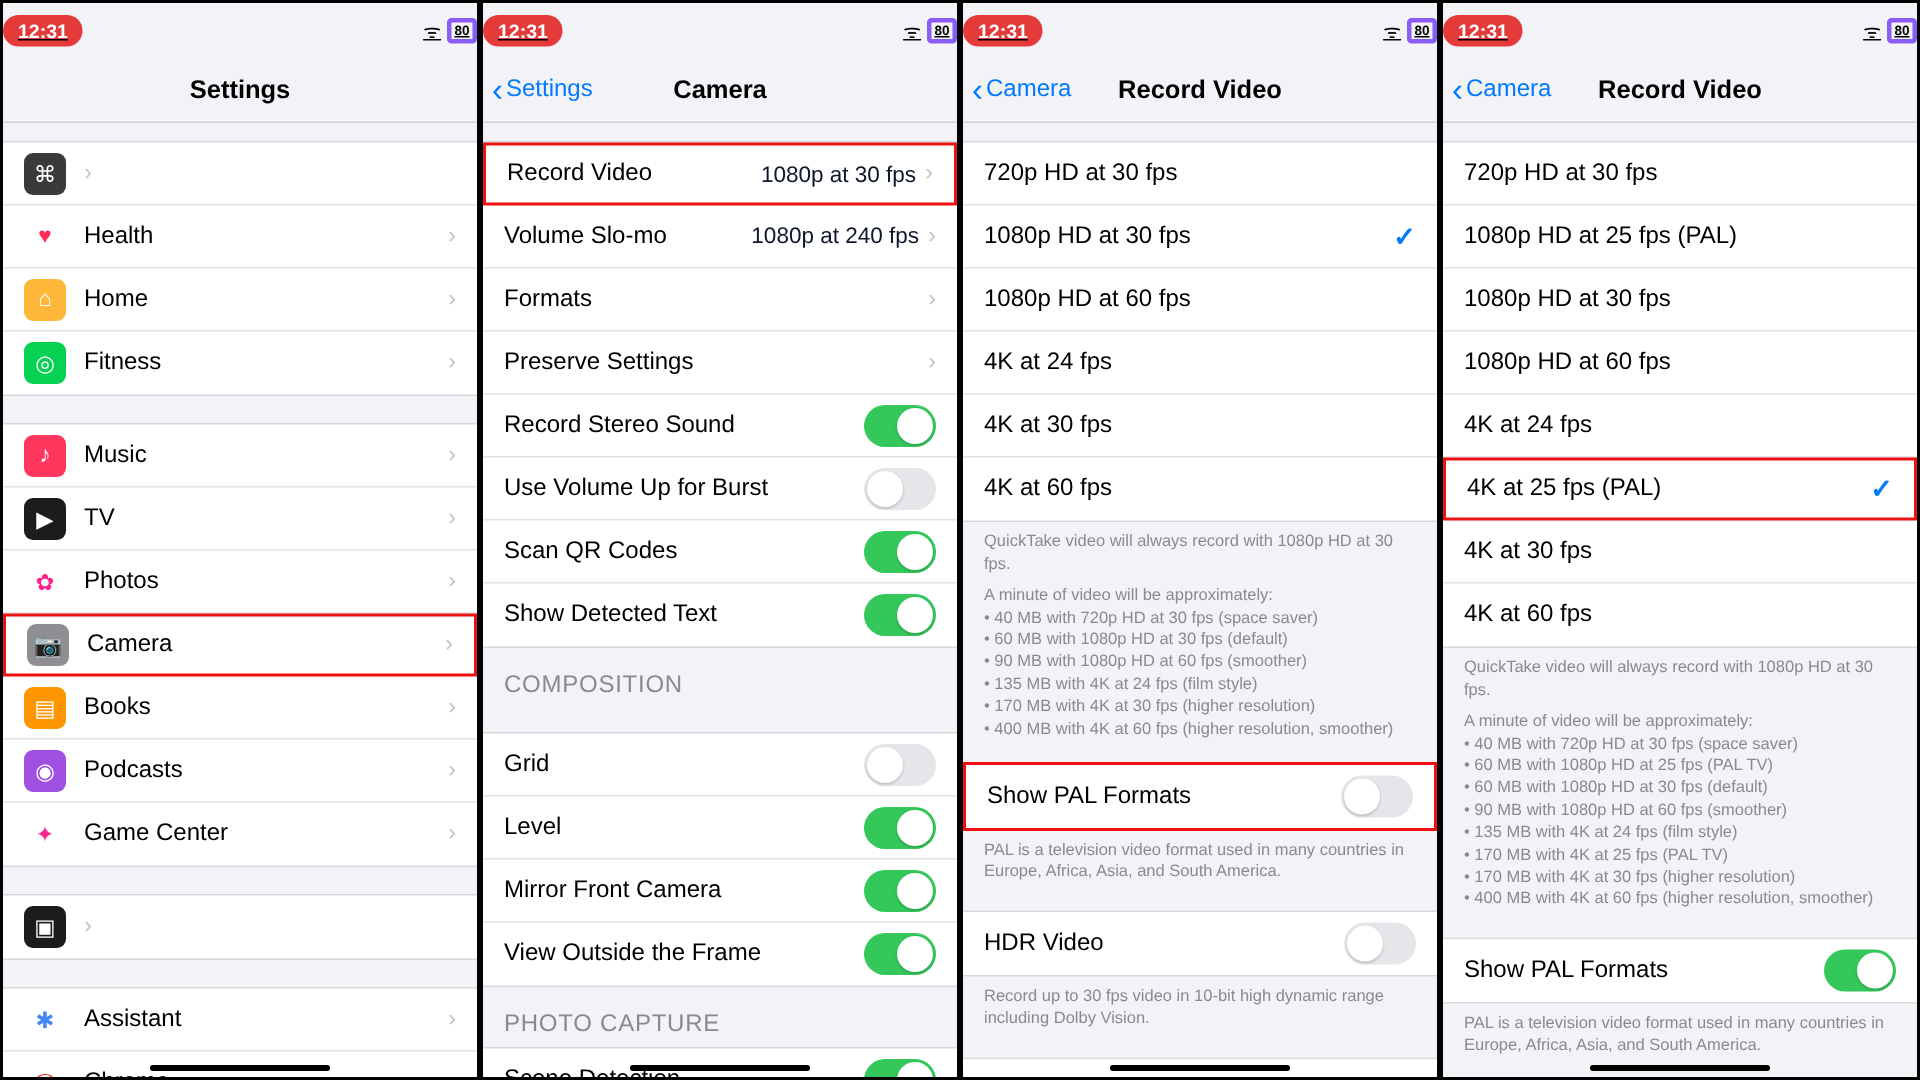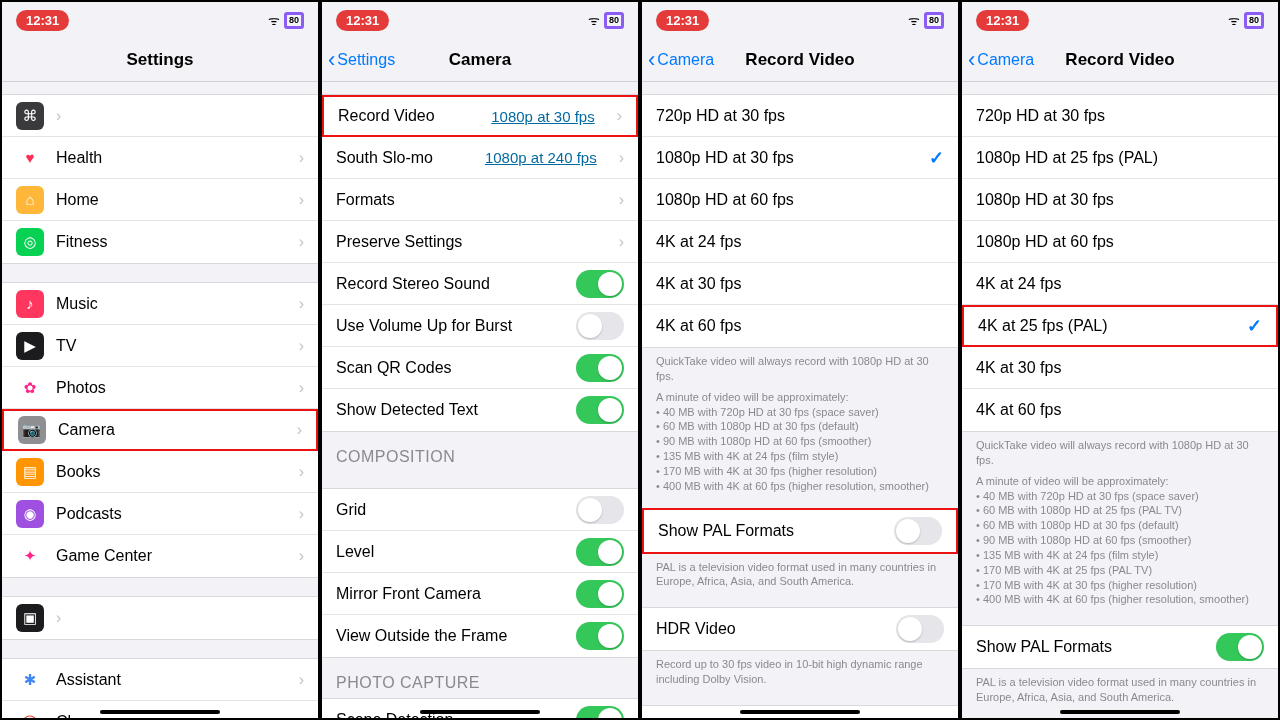--- a/index.html
+++ b/index.html
@@ -1,33 +1,33 @@
 <!DOCTYPE html>
 <html><head>
 <meta charset="utf-8">
 <style>
   * { margin: 0; padding: 0; box-sizing: border-box; font-family: -apple-system, Helvetica, Arial, sans-serif; }
   body { background: #000; width: 1280px; height: 720px; display: flex; }
   .screen { flex: 1; background: #f2f2f7; border: 2px solid #000; position: relative; overflow: hidden; display: flex; flex-direction: column; }
-  .statusbar { height: 36px; display: flex; align-items: center; justify-content: space-between; padding: 0 14px; }
+  .statusbar { height: 36px; display: flex; align-items: center; justify-content: space-between; padding: 0 0; text-decoration: underline; }
   .time-pill { background: #e43a3a; color: #fff; font-weight: 600; font-size: 13px; padding: 3px 10px; border-radius: 12px; }
   .status-right { display: flex; align-items: center; gap: 4px; font-size: 12px; }
   .wifi { font-size: 13px; }
   .battbox { border: 3px solid #8b5cf6; border-radius: 3px; font-size: 9px; padding: 0 2px; font-weight: 700; line-height: 11px;}
   .navbar { height: 44px; display: flex; align-items: center; position: relative; border-bottom: 0.5px solid #d0d0d4; }
   .navtitle { position: absolute; left: 0; right: 0; text-align: center; font-weight: 600; font-size: 17px; }
   .navback { display: flex; align-items: center; color: #007aff; font-size: 16px; padding-left: 6px; z-index: 2; }
   .chevL { font-size: 22px; font-weight: 300; margin-right: 2px; }
   .content { flex: 1; overflow: hidden; }
   .group { margin-top: 18px; background: #fff; border-top: 0.5px solid #d8d8dc; border-bottom: 0.5px solid #d8d8dc; }
   .group.first { margin-top: 12px; }
   .row { display: flex; align-items: center; min-height: 42px; padding: 0 14px; border-bottom: 0.5px solid #e4e4e8; font-size: 16px; color: #000; position: relative; }
   .row:last-child { border-bottom: none; }
   .row .label { flex: 1; }
-  .row .detail { color: #0369a1; font-size: 15px; margin-right: 22px; text-decoration: underline; }
+  .row .detail { color: #0f172a; font-size: 15px; margin-right: 6px; }
   .chevR { color: #c4c4c8; font-size: 16px; }
   .icon { width: 28px; height: 28px; border-radius: 6px; margin-right: 12px; display: flex; align-items: center; justify-content: center; font-size: 15px; color: #fff; }
   .toggle { width: 48px; height: 28px; border-radius: 14px; position: relative; }
   .toggle.on { background: #34c759; }
   .toggle.off { background: #e5e5ea; }
   .toggle::after { content: ''; position: absolute; width: 24px; height: 24px; background: #fff; border-radius: 50%; top: 2px; box-shadow: 0 1px 2px rgba(0,0,0,.2); }
   .toggle.on::after { right: 2px; }
   .toggle.off::after { left: 2px; }
   .ghead { color: #8a8a8e; font-size: 16px; padding: 16px 14px 6px; letter-spacing: 0.5px; }
   .footnote { color: #8a8a8e; font-size: 12px; padding: 6px 14px 0; line-height: 1.35; }
@@ -147,21 +147,21 @@
     <div class="navtitle">Camera</div>
   </div>
   <div class="content">
     <div class="group first" id="s2g1">
         <div class="row hlred">
           <span class="label">Record Video</span>
           <span class="detail">1080p at 30 fps</span>
           <span class="chevR">›</span>
         </div>
         <div class="row">
-          <span class="label">South Slo-mo</span>
+          <span class="label">Volume Slo-mo</span>
           <span class="detail">1080p at 240 fps</span>
           <span class="chevR">›</span>
         </div>
         <div class="row">
           <span class="label">Formats</span>
           <span class="chevR">›</span>
         </div>
         <div class="row">
           <span class="label">Preserve Settings</span>
           <span class="chevR">›</span>

